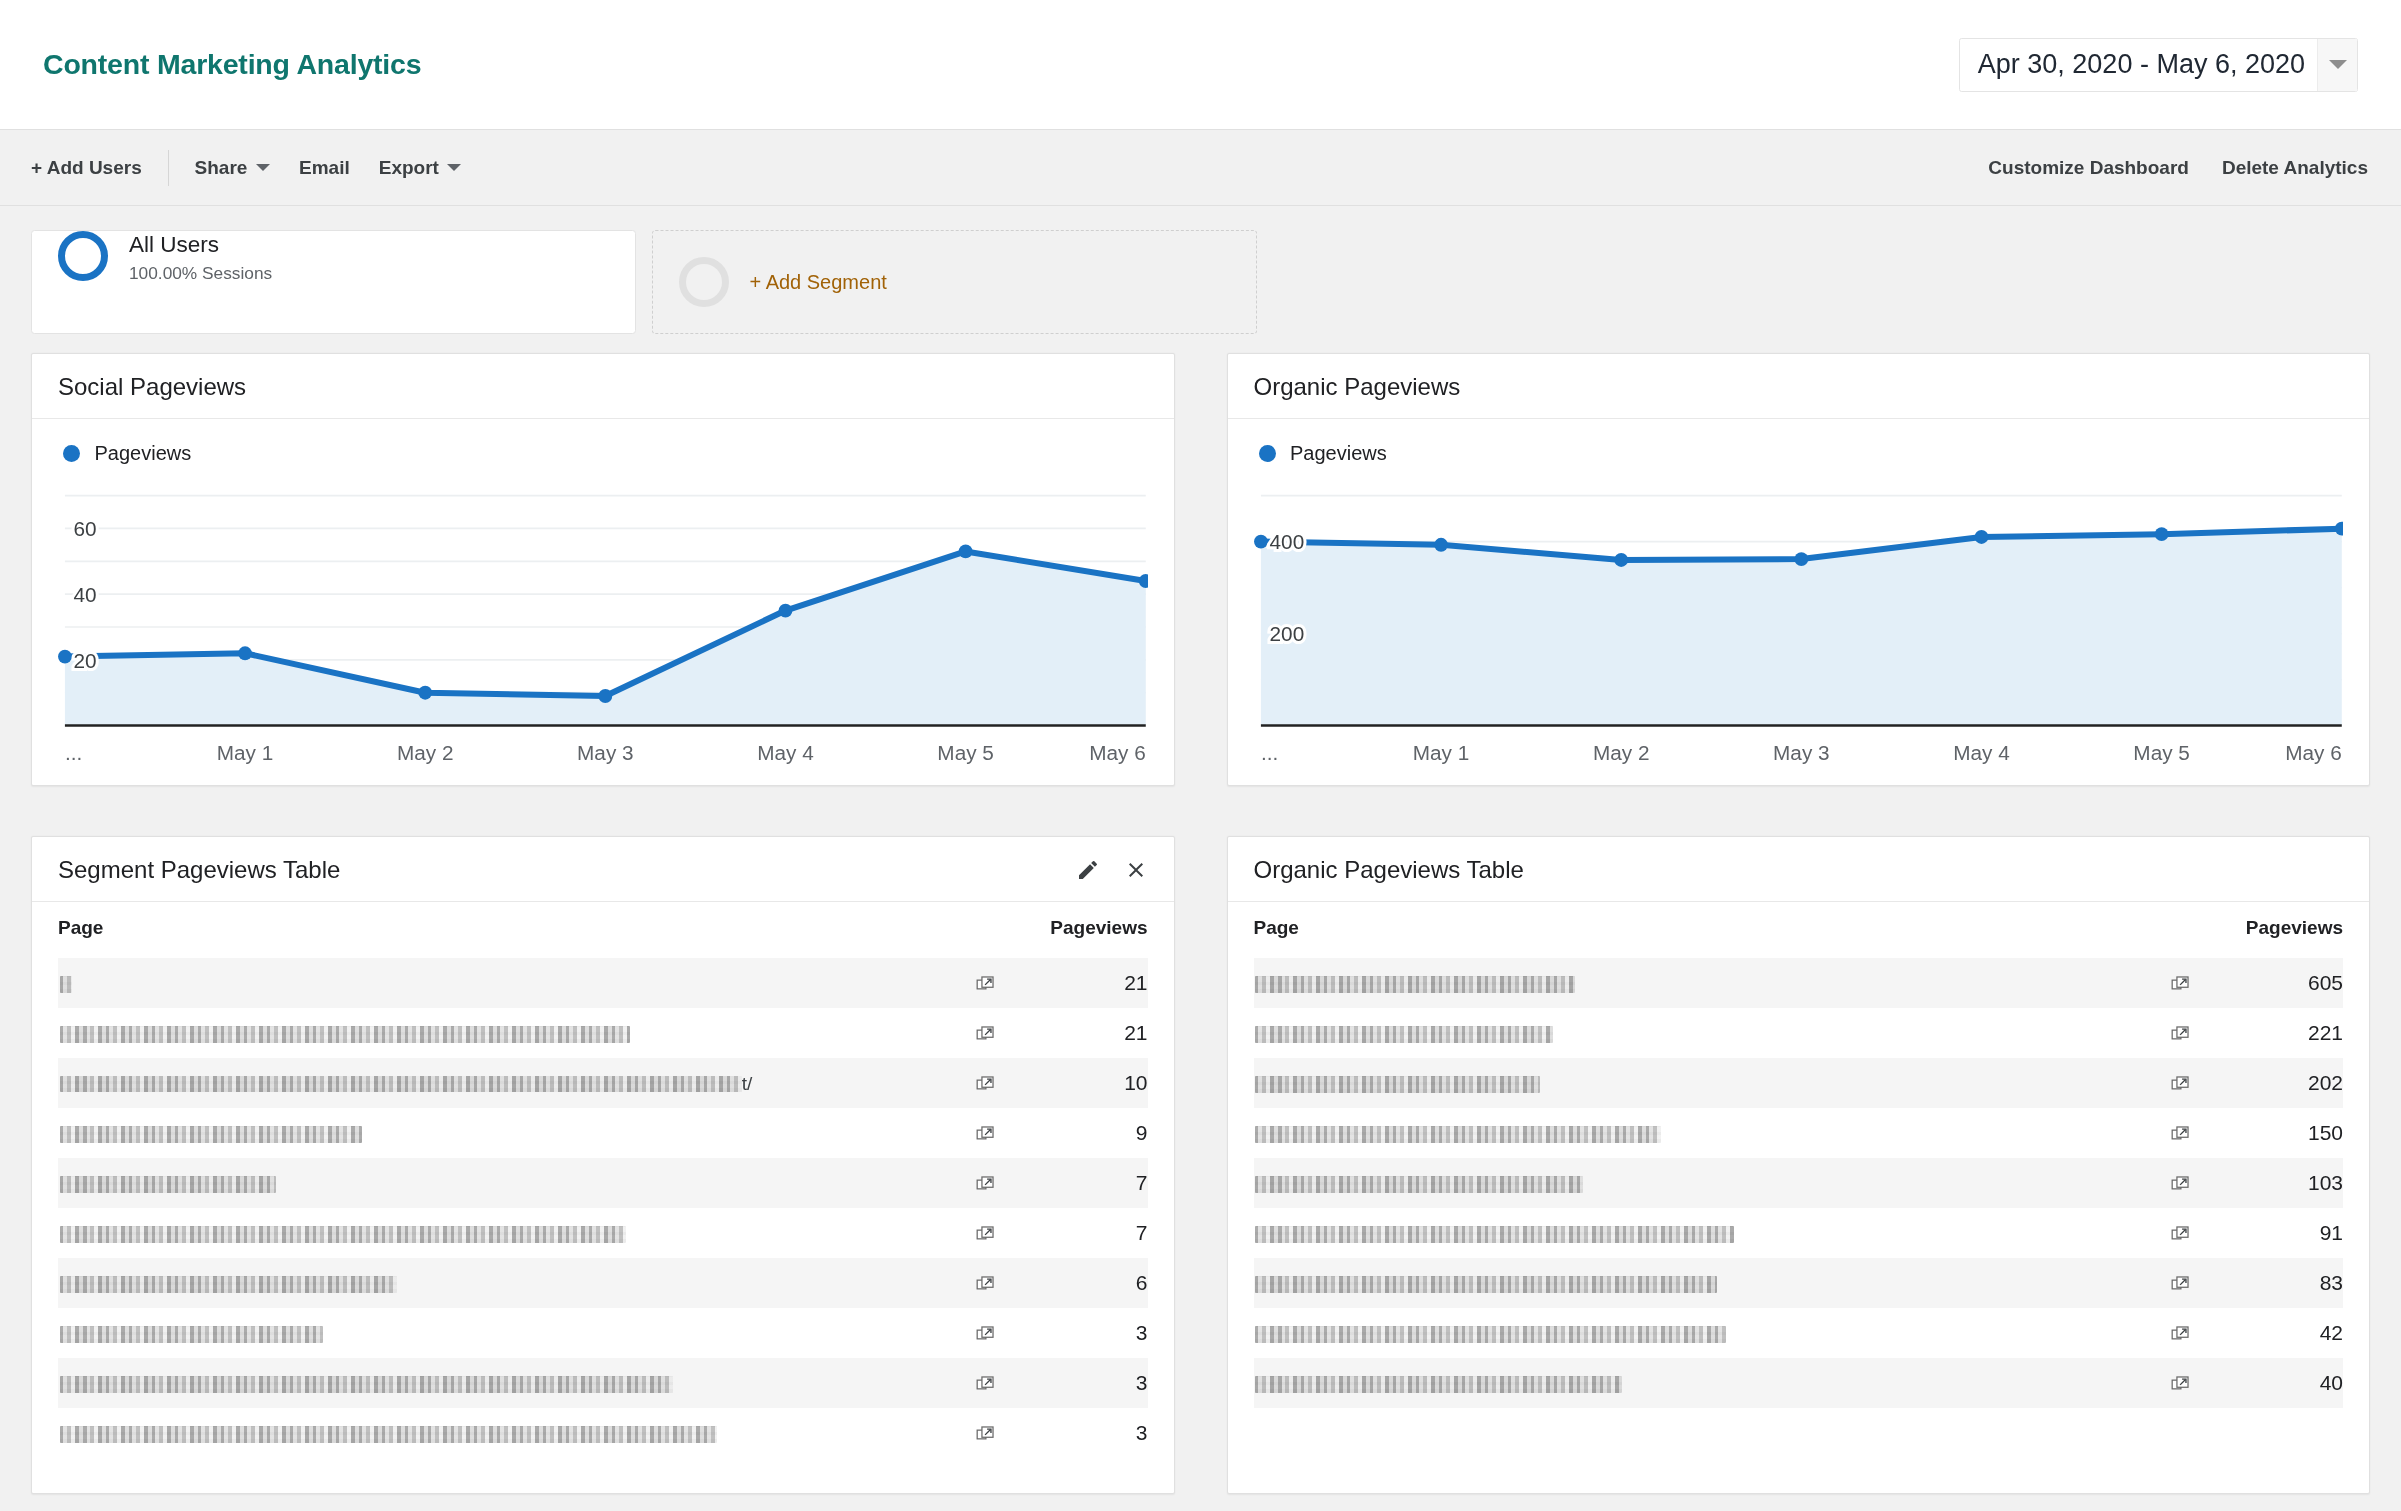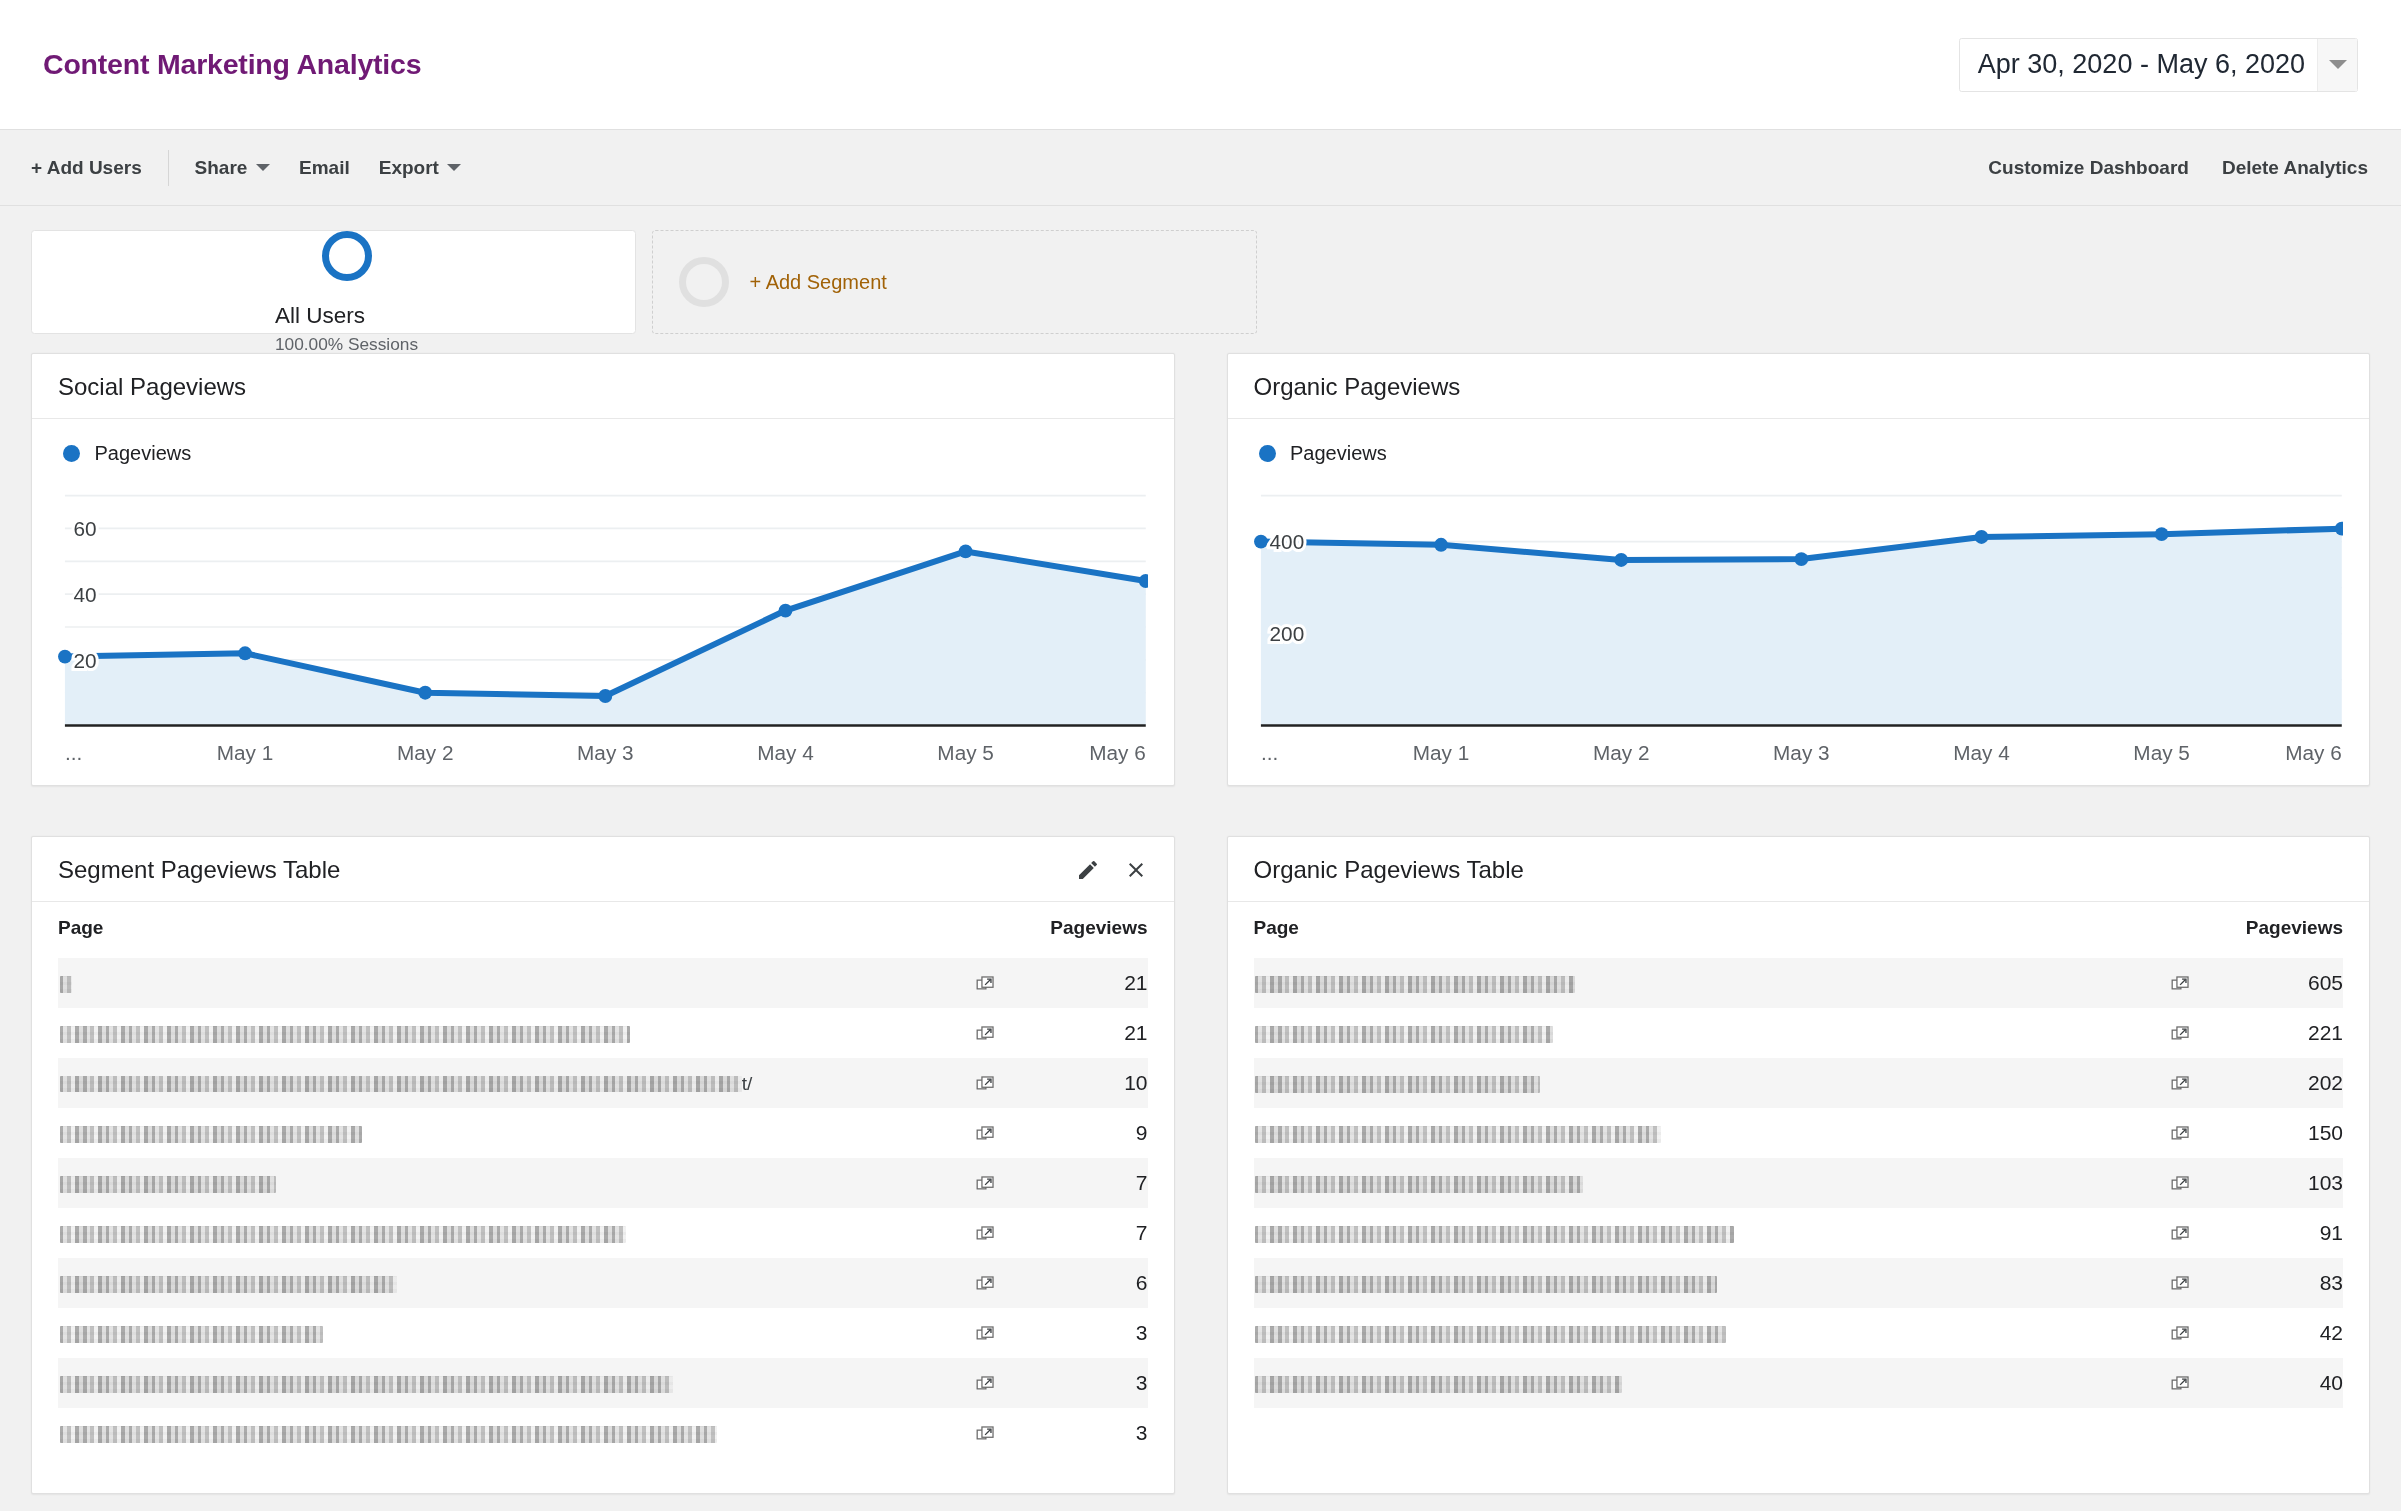--- a/index.html
+++ b/index.html
@@ -16,21 +16,21 @@
     background: #ffffff;
     border-bottom: 0.9px solid #e0e0e0;
     display: flex;
     align-items: center;
     justify-content: space-between;
     padding: 0 43px;
   }
   .page-title {
     font-size: 28.5px;
     font-weight: bold;
-    color: #701a75;
+    color: #0f766e;
     letter-spacing: -0.2px;
   }
   .date-picker {
     display: flex;
     align-items: stretch;
     border: 0.9px solid #e4e4e4;
     border-radius: 2.6px;
     background: #fff;
     height: 54px;
   }
@@ -94,25 +94,24 @@
     display: flex;
     align-items: flex-start;
     padding: 24px 31px 19px 31px;
     gap: 15.5px;
   }
   .segment-card {
     width: 605px; height: 104px;
     background: #fff;
     border: 0.9px solid #e3e3e3;
     border-radius: 3.5px;
-    display: flex; align-items: center;
+    display: flex; 
     padding-left: 26px;
     gap: 21px;
     cursor: pointer;
-    flex-direction: column;
   }
   .segment-add {
     width: 605px; height: 104px;
     background: transparent;
     border: 1.7px dashed #cfcfcf;
     border-radius: 3.5px;
     display: flex; align-items: center;
     padding-left: 26px;
     gap: 21px;
     cursor: pointer;

